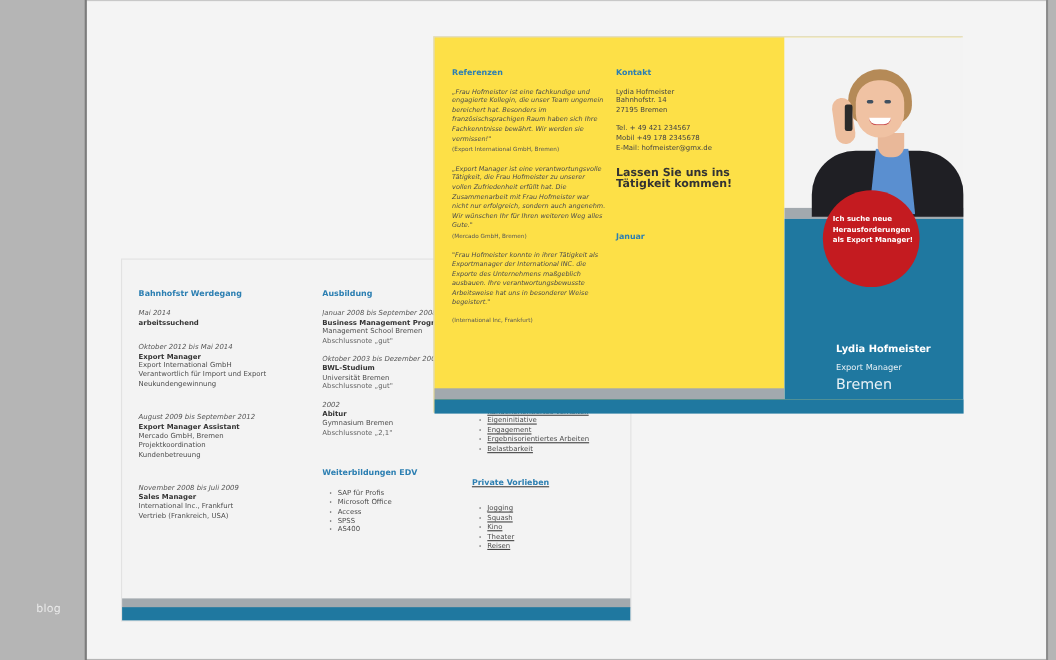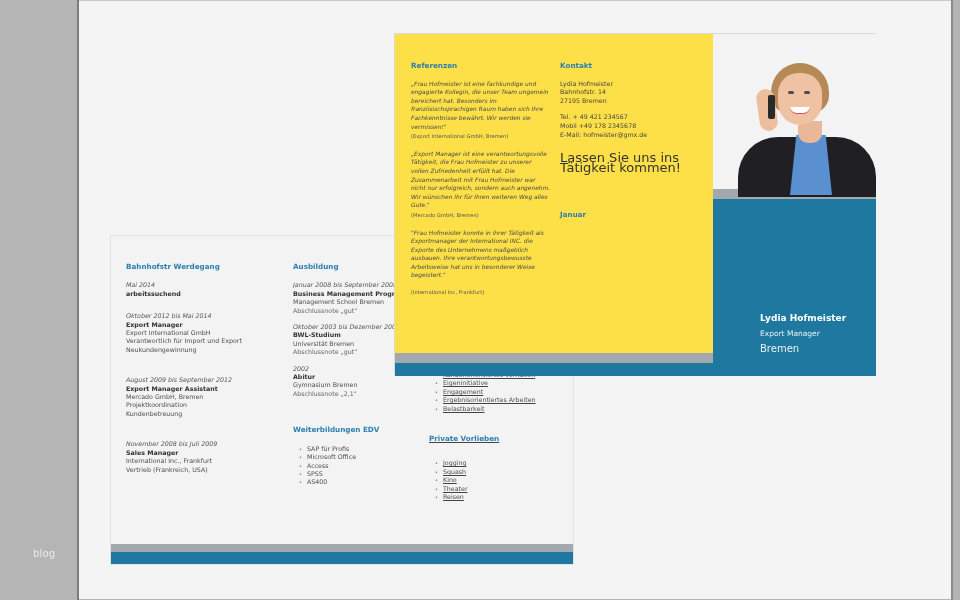--- a/index.html
+++ b/index.html
@@ -44,21 +44,21 @@
 
     .ref-col { position: absolute; left: 16px; top: 28px; width: 140px; font-size: 5.9px; line-height: 8.6px; color: #4a4a4a; }
     .ref-col .sec-head { font-size: 7.2px; margin-bottom: 9px; }
     .ref-quote { font-style: italic; }
     .ref-source { font-size: 5.2px; color: #555; margin-bottom: 9px; margin-top: 1px; }
     .ref-source.spaced { margin-top: 8px; }
 
     .contact-col { position: absolute; left: 165px; top: 28px; width: 140px; font-size: 6.3px; line-height: 8.6px; color: #444; }
     .contact-col .sec-head { font-size: 7.2px; margin-bottom: 9px; }
     .contact-block { margin-bottom: 8px; }
-    .cta { font-weight: normal; font-size: 13px; color: #333; line-height: 10px; margin-top: 14px; }
+    .cta { font-weight: bold; font-size: 10px; color: #333; line-height: 10px; margin-top: 14px; }
     .notes-head { margin-top: 38px; }
 
     .cover { position: absolute; left: 318px; top: 0; width: 163px; height: 329px; background: #f3f3f3; overflow: hidden; }
     .cover-grey { position: absolute; left: 0; top: 155px; width: 163px; height: 10px; background: #a2a9ae; }
     .cover-blue { position: absolute; left: 0; top: 165px; width: 163px; height: 177px; background: #1f78a0; }
 
     
     .photo { position: absolute; left: 25px; top: 25px; width: 138px; height: 130px; }
     .photo .jacket { position: absolute; left: 0; top: 78px; width: 138px; height: 60px; background: #1f1f24; border-radius: 40px 40px 0 0; }
     .photo .shirt { position: absolute; left: 52px; top: 76px; width: 42px; height: 60px; background: #5a8fd0; clip-path: polygon(15% 0, 85% 0, 100% 100%, 0 100%); }
@@ -68,21 +68,21 @@
     .photo .smile { position: absolute; left: 52px; top: 48px; width: 20px; height: 7px; background: #fff; border-radius: 0 0 10px 10px; border-bottom: 1px solid #c55; }
     .photo .eye { position: absolute; top: 32px; width: 6px; height: 3px; background: #405060; border-radius: 3px; }
     .photo .eye.l { left: 50px; } .photo .eye.r { left: 66px; }
     .photo .hand { position: absolute; left: 20px; top: 30px; width: 18px; height: 42px; background: #edbe9e; border-radius: 9px; transform: rotate(-8deg); }
     .photo .phone { position: absolute; left: 30px; top: 36px; width: 7px; height: 24px; background: #2a2a2a; border-radius: 2px; }
 
     .badge { position: absolute; left: 35px; top: 139px; width: 88px; height: 88px; border-radius: 50%; background: #c41b20; color: #fff; font-size: 6.4px; font-weight: bold; line-height: 9.5px; padding: 22px 0 0 9px; }
 
     .cover-name { position: absolute; left: 47px; top: 279px; color: #fff; font-weight: bold; font-size: 9px; }
     .cover-role { position: absolute; left: 47px; top: 295px; color: #e8f1f6; font-size: 7.5px; }
-    .cover-city { position: absolute; left: 47px; top: 309px; color: #e8f1f6; font-size: 10px; }
+    .cover-city { position: absolute; left: 47px; top: 309px; color: #e8f1f6; font-size: 13px; }
   </style>
 </head>
 <body>
 
 <div class="left-margin"></div>
 <div class="left-margin-line"></div>
 <div class="blog-label">blog</div>
 <div class="top-line"></div>
 <div class="canvas"></div>
 <div class="right-margin-line"></div>
@@ -211,19 +211,24 @@
       <div class="shirt"></div>
       <div class="neck"></div>
       <div class="hair"></div>
       <div class="face"></div>
       <div class="eye l"></div>
       <div class="eye r"></div>
       <div class="smile"></div>
       <div class="hand"></div>
       <div class="phone"></div>
     </div>
+    <div class="badge">
+      <div>Ich suche neue</div>
+      <div>Herausforderungen</div>
+      <div>als Export Manager!</div>
+    </div>
     <div class="cover-name">Lydia Hofmeister</div>
     <div class="cover-role">Export Manager</div>
     <div class="cover-city">Bremen</div>
   </div>
 
   <div class="front-stripe-blue"></div>
 </div>
 
 </body></html>

